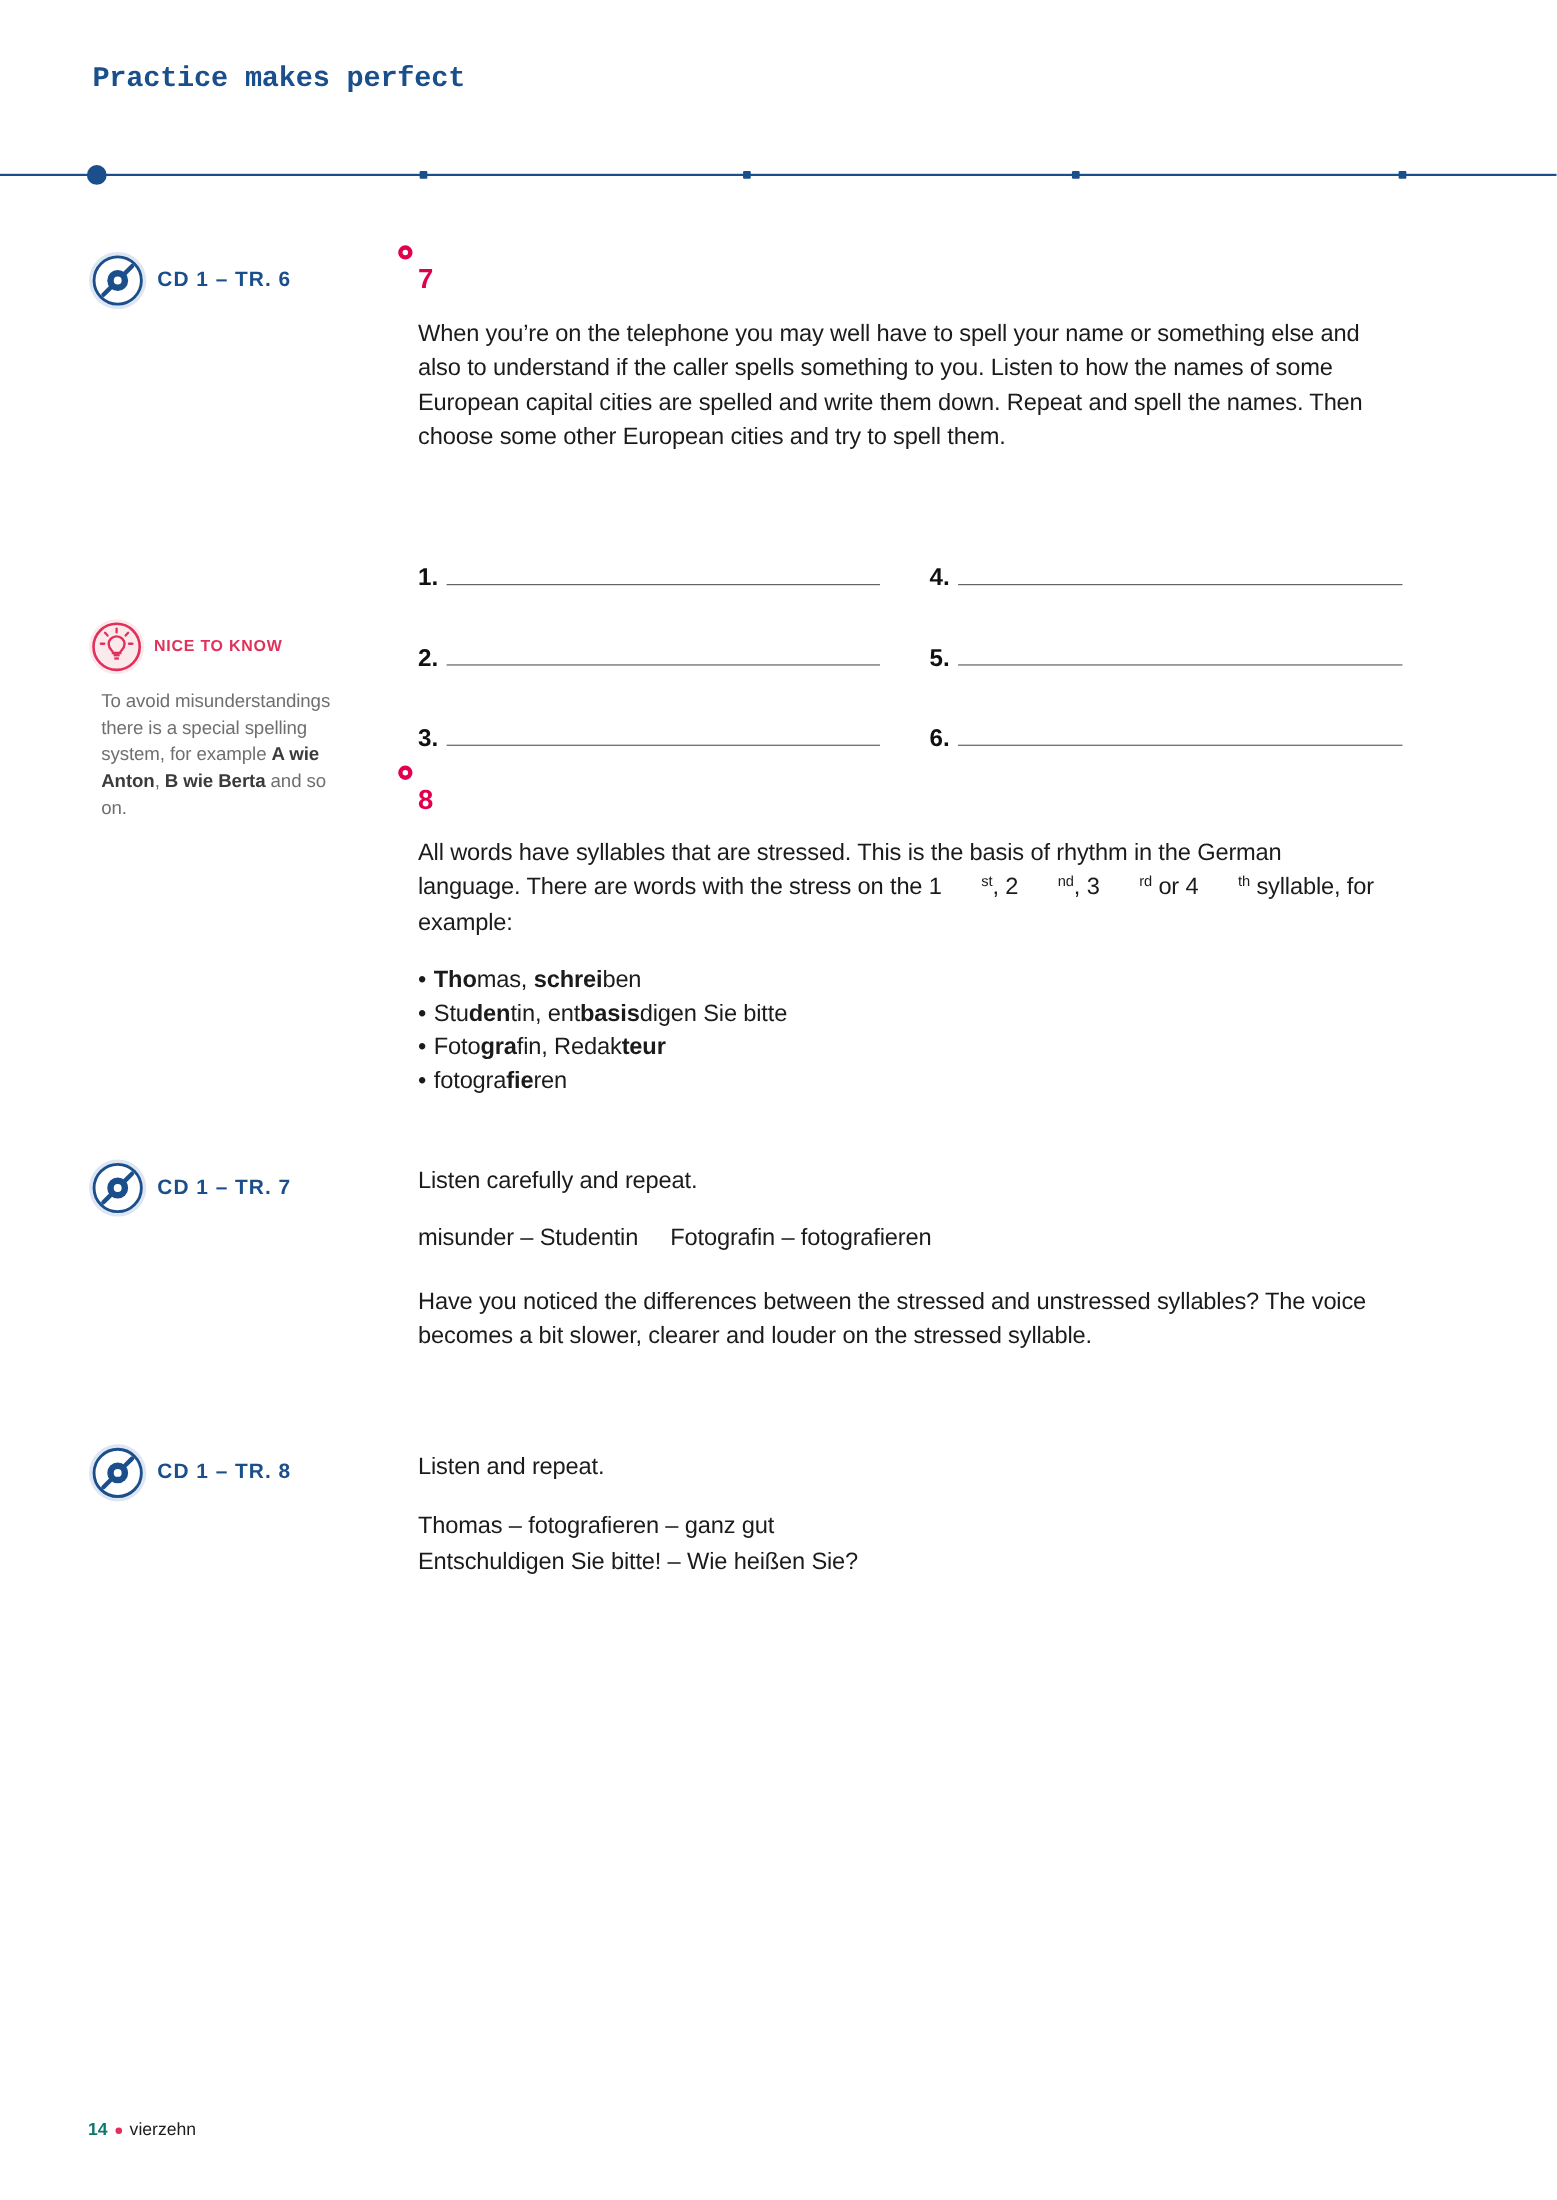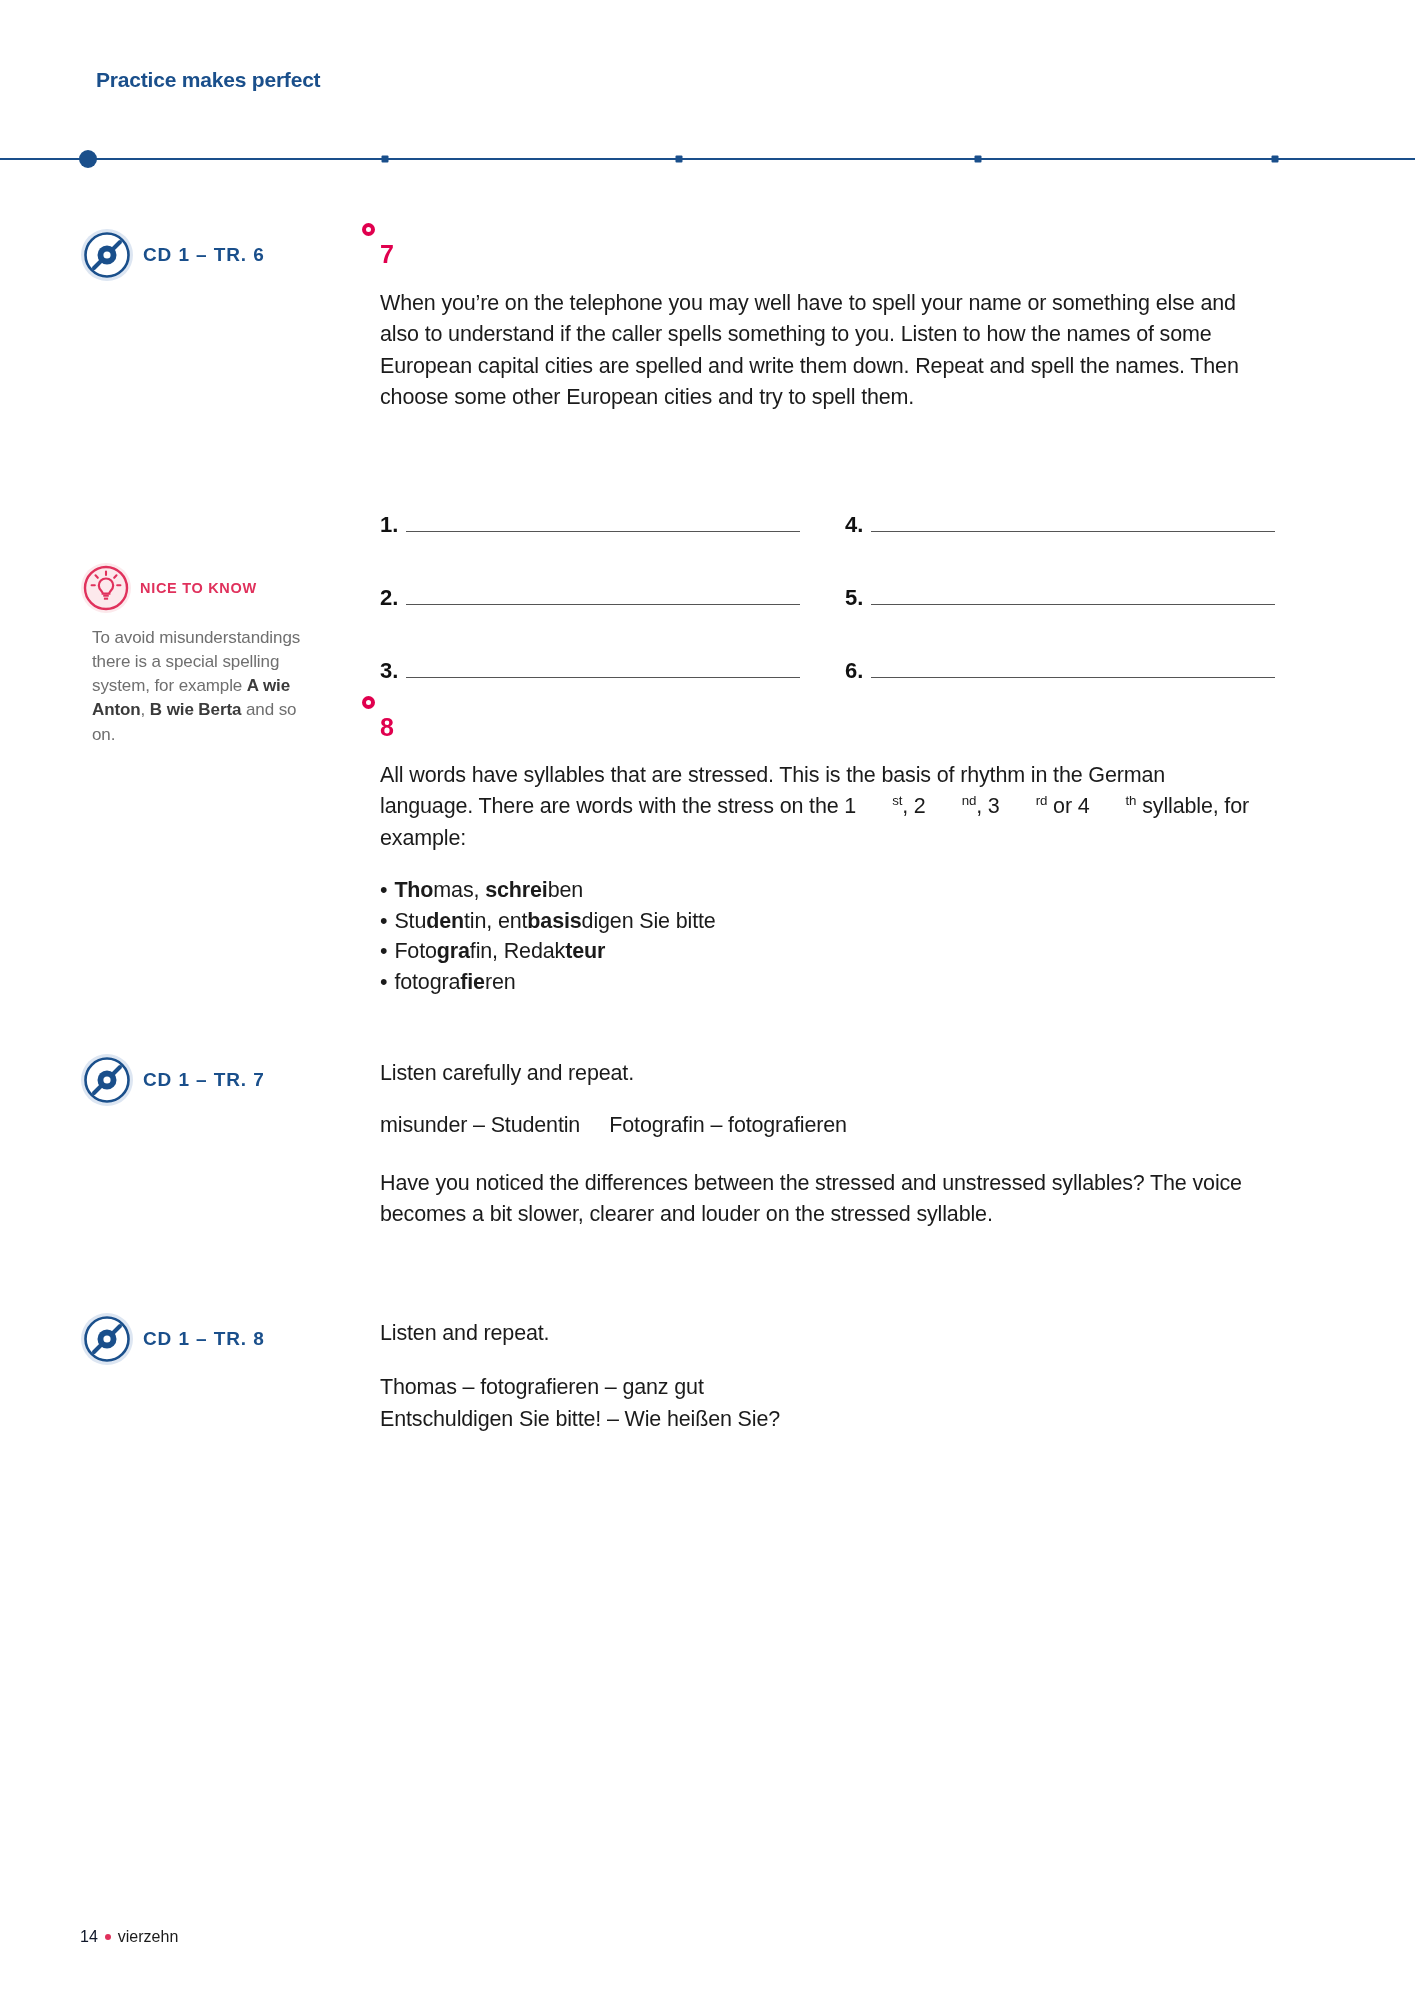--- a/index.html
+++ b/index.html
@@ -18,25 +18,26 @@
   }
 
   
   .page-header {
     position: absolute;
     left: 80px;
     top: 52px;
     width: 1260px;
   }
   .page-header h1 {
-    margin: 16px;
-    font-size: 21px;
+    margin: 4px;
+    font-size: 26px;
     font-weight: bold;
     letter-spacing: -0.2px;
     color: #1a4f8b;
+    font-family: Liberation Mono, monospace;
   }
 
   .header-rule {
     position: absolute;
     left: 0;
     top: 157px;
     width: 1415px;
     height: 3px;
   }
   .header-rule .rule-line {
@@ -185,21 +186,21 @@
   
   .footer {
     position: absolute;
     left: 80px;
     top: 1928px;
     display: flex;
     align-items: center;
     gap: 7px;
     font-size: 16px;
   }
-  .footer .pgnum { font-weight: normal; color: #0f172a; }
+  .footer .pgnum { font-weight: bold; color: #0f766e; }
   .footer .sep {
     width: 6px;
     height: 6px;
     border-radius: 50%;
     background: #e0315c;
     display: inline-block;
   }
   .footer .pgword { color: #1b1b1b; }
 </style>
 </head>

